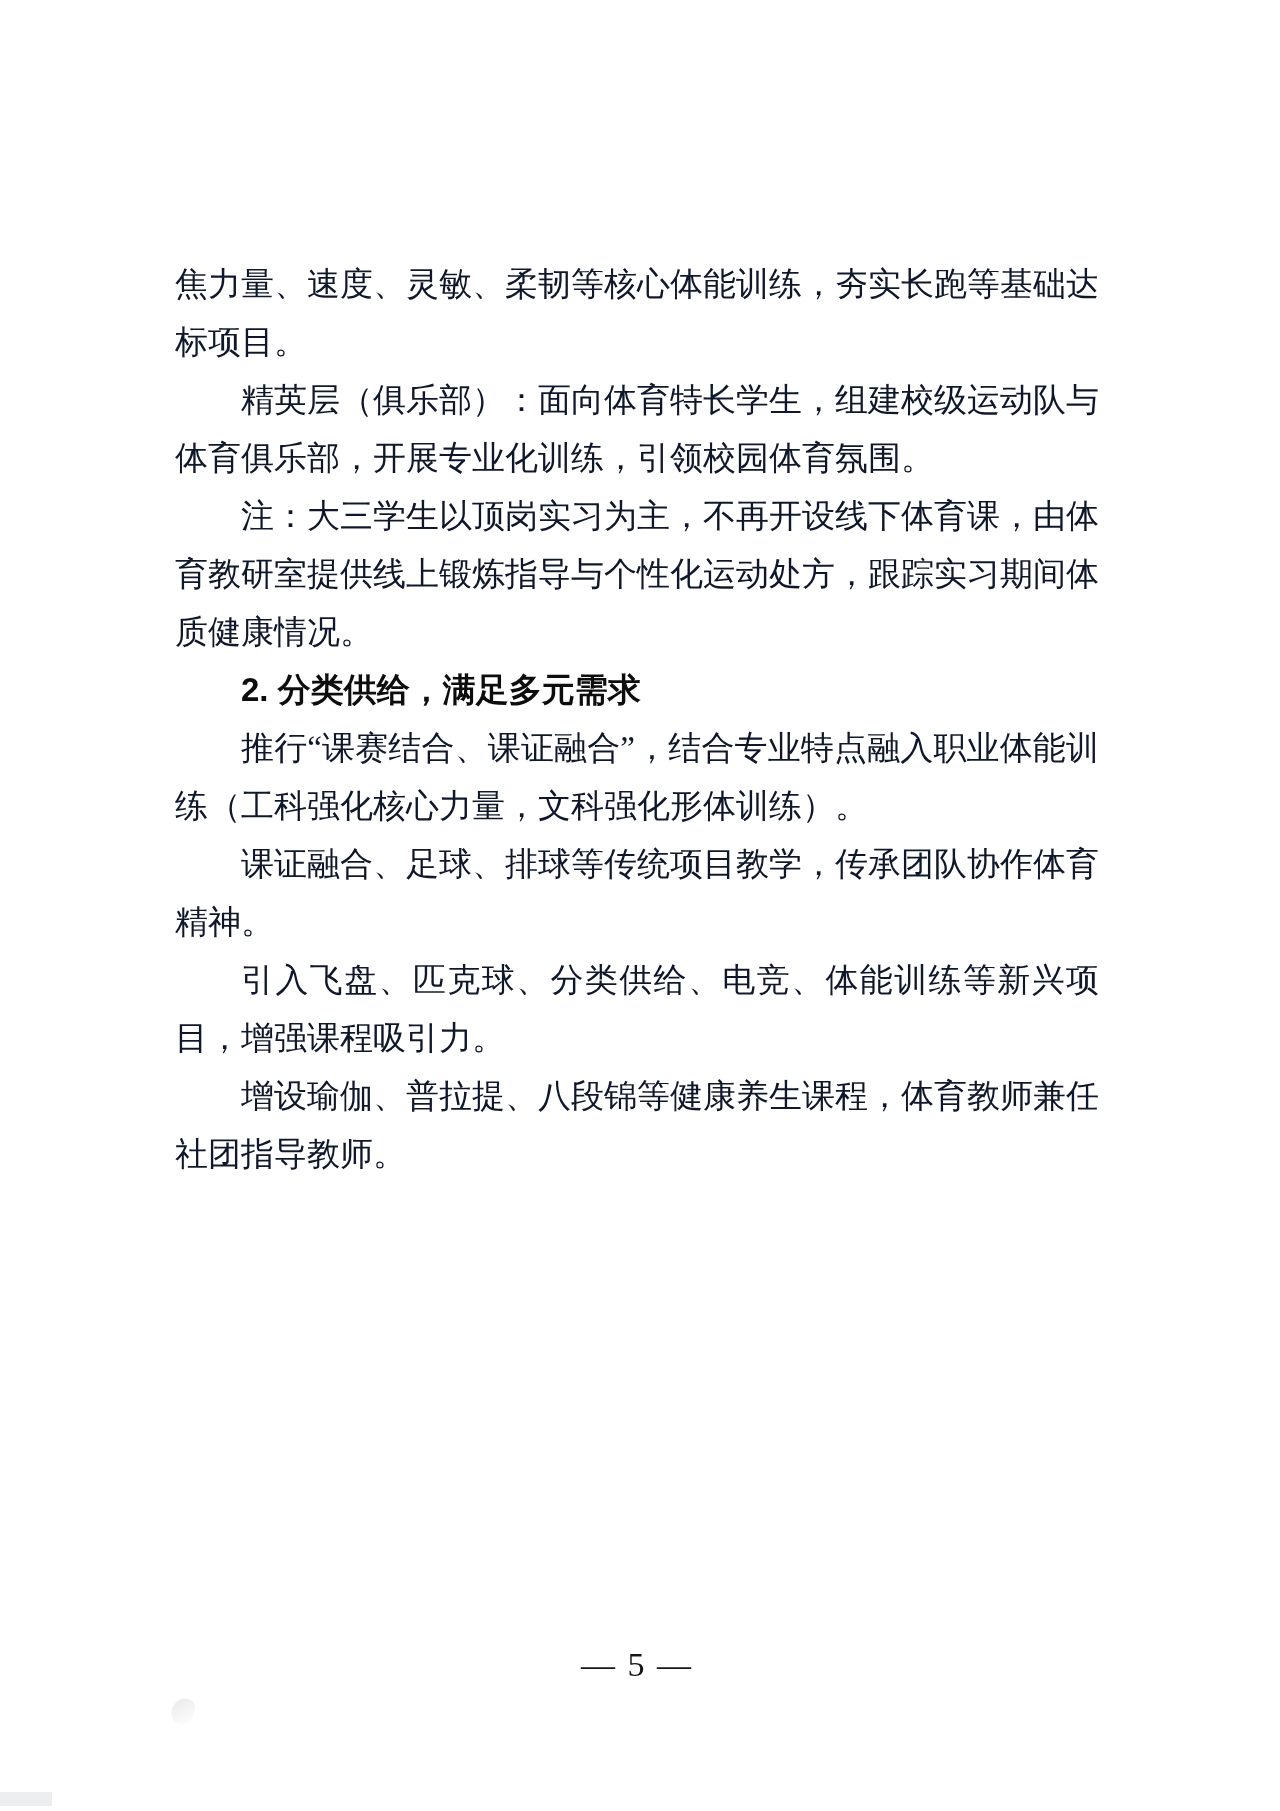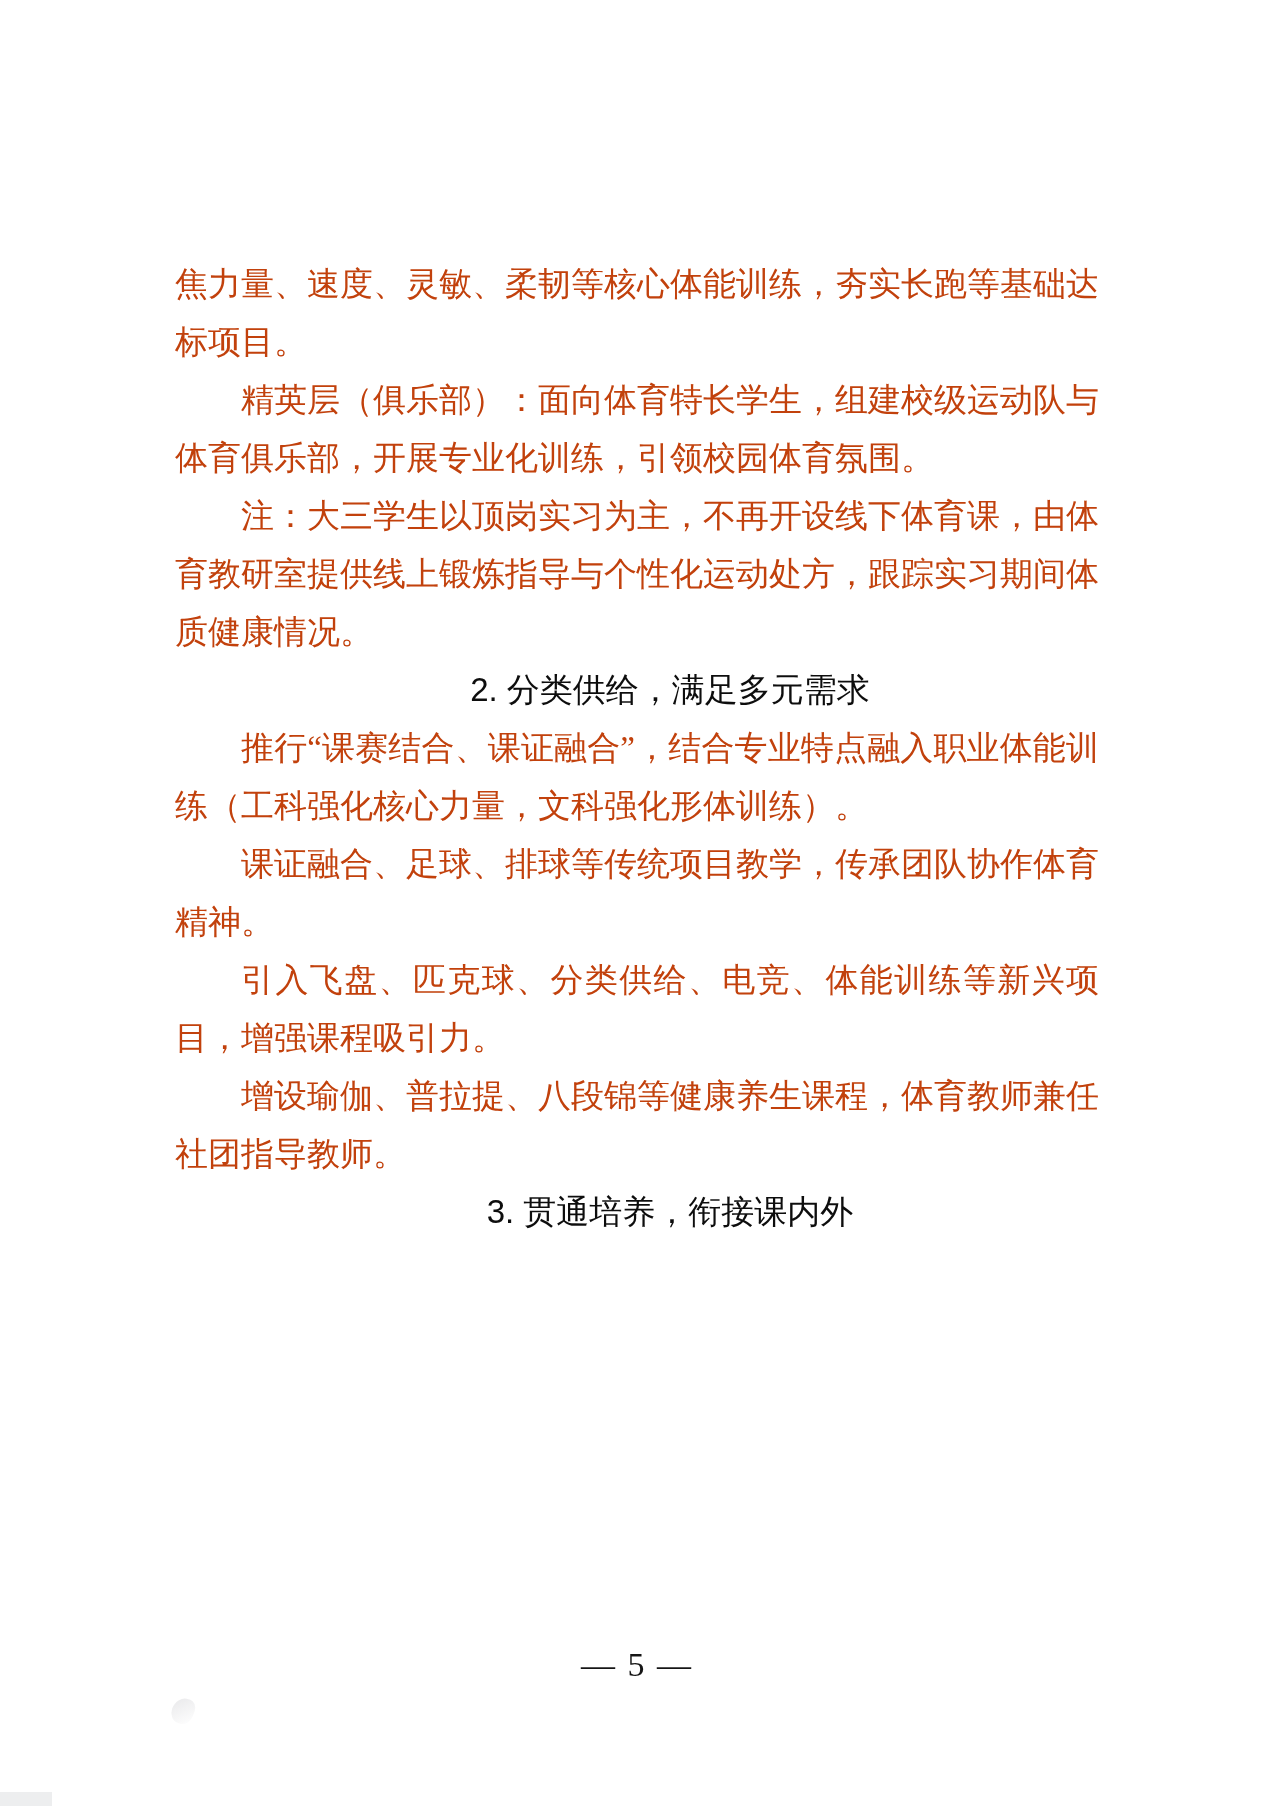--- a/index.html
+++ b/index.html
@@ -25,31 +25,31 @@
   }
   .para {
     margin: 0;
     font-size: 33px;
     line-height: 58px;
     text-align: justify;
     text-justify: inter-character;
     letter-spacing: 0;
     word-break: normal;
     line-break: auto;
-    color: #c2410c;
+    color: #0f172a;
     text-rendering: optimizeLegibility;
   }
   .para.indent {
     text-indent: 66px;
   }
   .para.heading {
     font-family: "Liberation Sans", "DejaVu Sans", sans-serif;
-    font-weight: 400;
+    font-weight: 700;
     color: #0d0d0d;
-    text-align: center;
+    text-align: left;
   }
   .page-footer {
     position: absolute;
     left: 0;
     top: 1636px;
     width: 1274px;
     text-align: center;
     font-size: 34px;
     line-height: 58px;
     color: #151515;
@@ -85,21 +85,20 @@
   <main class="doc-body">
 
   <p class="para">焦力量、速度、灵敏、柔韧等核心体能训练，夯实长跑等基础达标项目。</p>
       <p class="para indent">精英层（俱乐部）：面向体育特长学生，组建校级运动队与体育俱乐部，开展专业化训练，引领校园体育氛围。</p>
       <p class="para indent">注：大三学生以顶岗实习为主，不再开设线下体育课，由体育教研室提供线上锻炼指导与个性化运动处方，跟踪实习期间体质健康情况。</p>
       <p class="para indent heading">2. 分类供给，满足多元需求</p>
       <p class="para indent">推行“课赛结合、课证融合”，结合专业特点融入职业体能训练（工科强化核心力量，文科强化形体训练）。</p>
       <p class="para indent">课证融合、足球、排球等传统项目教学，传承团队协作体育精神。</p>
       <p class="para indent">引入飞盘、匹克球、分类供给、电竞、体能训练等新兴项目，增强课程吸引力。</p>
       <p class="para indent">增设瑜伽、普拉提、八段锦等健康养生课程，体育教师兼任社团指导教师。</p>
-      <p class="para indent heading">3. 贯通培养，衔接课内外</p>
     </main>
 
   <footer class="page-footer">
     <span class="page-number">— 5 —</span>
   </footer>
 
   <div class="artifact-smudge"></div>
   <div class="artifact-corner"></div>
 
 </div>

